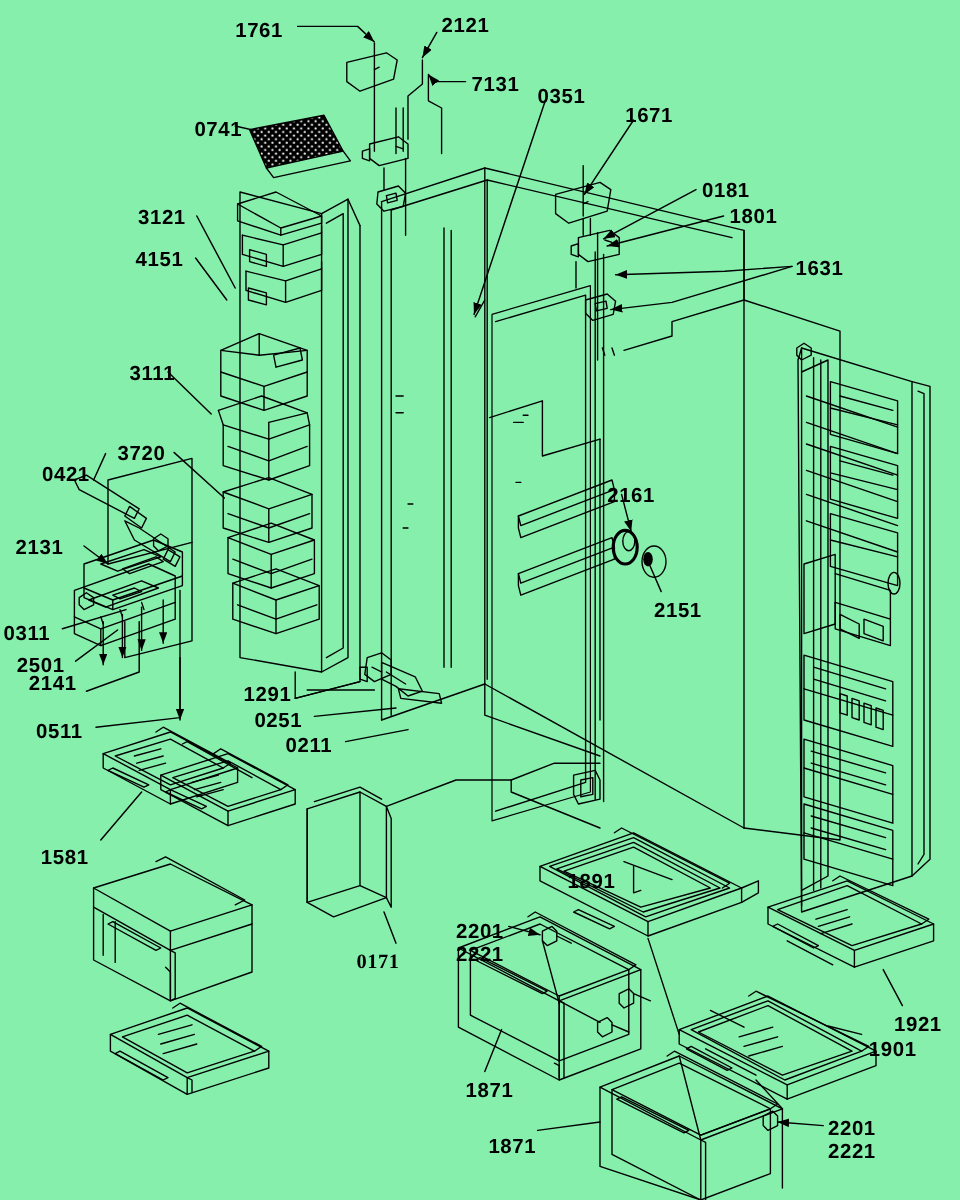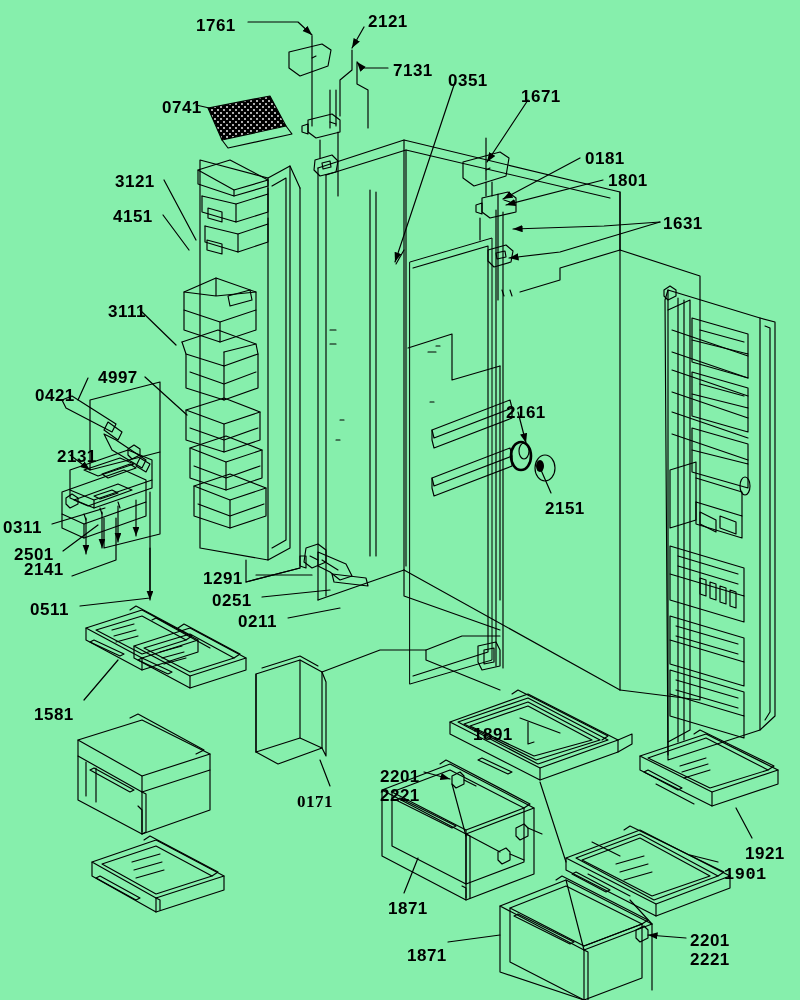--- a/index.html
+++ b/index.html
@@ -415,36 +415,36 @@
       <div class="lbl" style="left: 448px; top: 72px;">0351</div>
       <div class="lbl" style="left: 521px; top: 88px;">1671</div>
       <div class="lbl" style="left: 162px; top: 99px; text-align: center;">0741</div>
       <div class="lbl" style="left: 585px; top: 150px;">0181</div>
       <div class="lbl" style="left: 608px; top: 172px;">1801</div>
       <div class="lbl" style="left: 115px; top: 173px;">3121</div>
       <div class="lbl" style="left: 113px; top: 208px;">4151</div>
       <div class="lbl" style="left: 663px; top: 215px;">1631</div>
       <div class="lbl" style="left: 88px; top: 303px; margin-left: 20px;">3111</div>
       <div class="lbl" style="left: 35px; top: 371px; margin-top: 16px;">0421</div>
-      <div class="lbl" style="left: 98px; top: 369px;">4997</div>
+      <div class="lbl" style="left: 98px; top: 369px;">3720</div>
       <div class="lbl" style="left: 506px; top: 404px;">2161</div>
-      <div class="lbl" style="left: 13px; top: 448px; margin-left: 44px;">2131</div>
+      <div class="lbl" style="left: 13px; top: 448px;">2131</div>
       <div class="lbl" style="left: 545px; top: 500px;">2151</div>
       <div class="lbl" style="left: 3px; top: 519px;">0311</div>
       <div class="lbl" style="left: 14px; top: 546px;">2501</div>
       <div class="lbl" style="left: 24px; top: 561px;">2141</div>
       <div class="lbl" style="left: 203px; top: 570px;">1291</div>
       <div class="lbl" style="left: 212px; top: 592px;">0251</div>
       <div class="lbl" style="left: 30px; top: 601px;">0511</div>
       <div class="lbl" style="left: 238px; top: 613px;">0211</div>
       <div class="lbl" style="left: 34px; top: 706px;">1581</div>
       <div class="lbl" style="left: 473px; top: 714px; margin-top: 12px;">1891</div>
       <div class="lbl" style="left: 380px; top: 768px;">2201</div>
       <div class="lbl" style="left: 380px; top: 787px;">2221</div>
       <div class="lbl" style="left: 297px; top: 793px; font-family: Liberation Serif, serif;">0171</div>
       <div class="lbl" style="left: 745px; top: 845px;">1921</div>
       <div class="lbl" style="left: 388px; top: 900px;">1871</div>
-      <div class="lbl" style="left: 724px; top: 866px; font-family: Liberation Mono, monospace;">1901</div>
+      <div class="lbl" style="left: 724px; top: 866px;">1901</div>
       <div class="lbl" style="left: 407px; top: 947px;">1871</div>
       <div class="lbl" style="left: 690px; top: 932px;">2201</div>
       <div class="lbl" style="left: 690px; top: 951px;">2221</div>
     </div>
 </div>
 
 </body></html>

